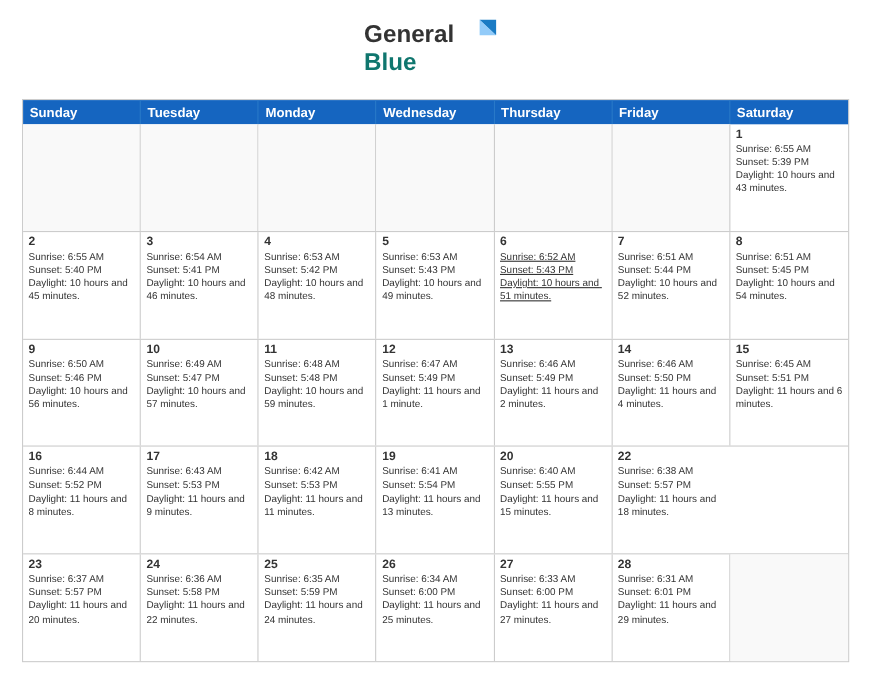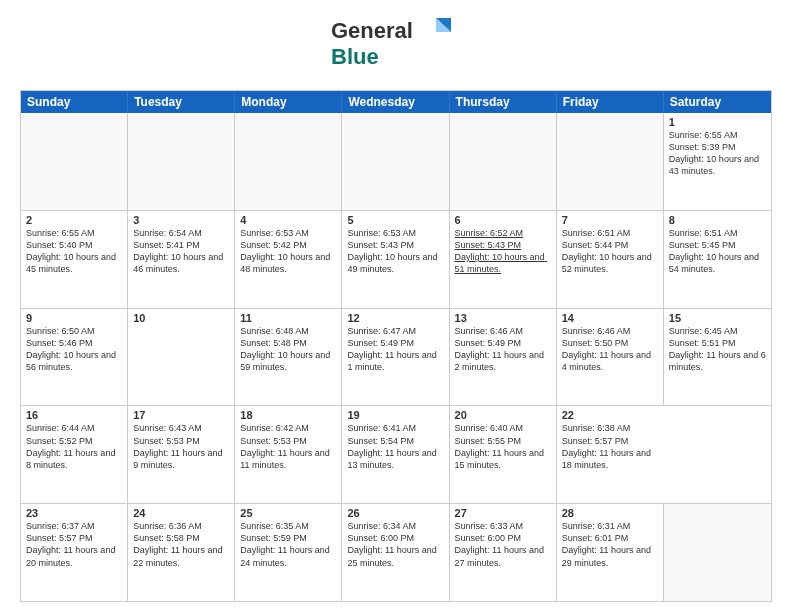--- a/index.html
+++ b/index.html
@@ -191,20 +191,23 @@
         </div>
         <div class="cal-row">
           <div class="cal-cell">
             <span class="day-num">9</span>
             <div class="cell-text" style="white-space: pre-wrap;">Sunrise: 6:50 AM
 Sunset: 5:46 PM
 Daylight: 10 hours and 56 minutes.</div>
           </div>
           <div class="cal-cell">
             <span class="day-num">10</span>
+            <div class="cell-text" style="white-space: pre-wrap;">Sunrise: 6:49 AM
+Sunset: 5:47 PM
+Daylight: 10 hours and 57 minutes.</div>
           </div>
           <div class="cal-cell">
             <span class="day-num">11</span>
             <div class="cell-text" style="white-space: pre-wrap;">Sunrise: 6:48 AM
 Sunset: 5:48 PM
 Daylight: 10 hours and 59 minutes.</div>
           </div>
           <div class="cal-cell">
             <span class="day-num">12</span>
             <div class="cell-text" style="white-space: pre-wrap;">Sunrise: 6:47 AM

